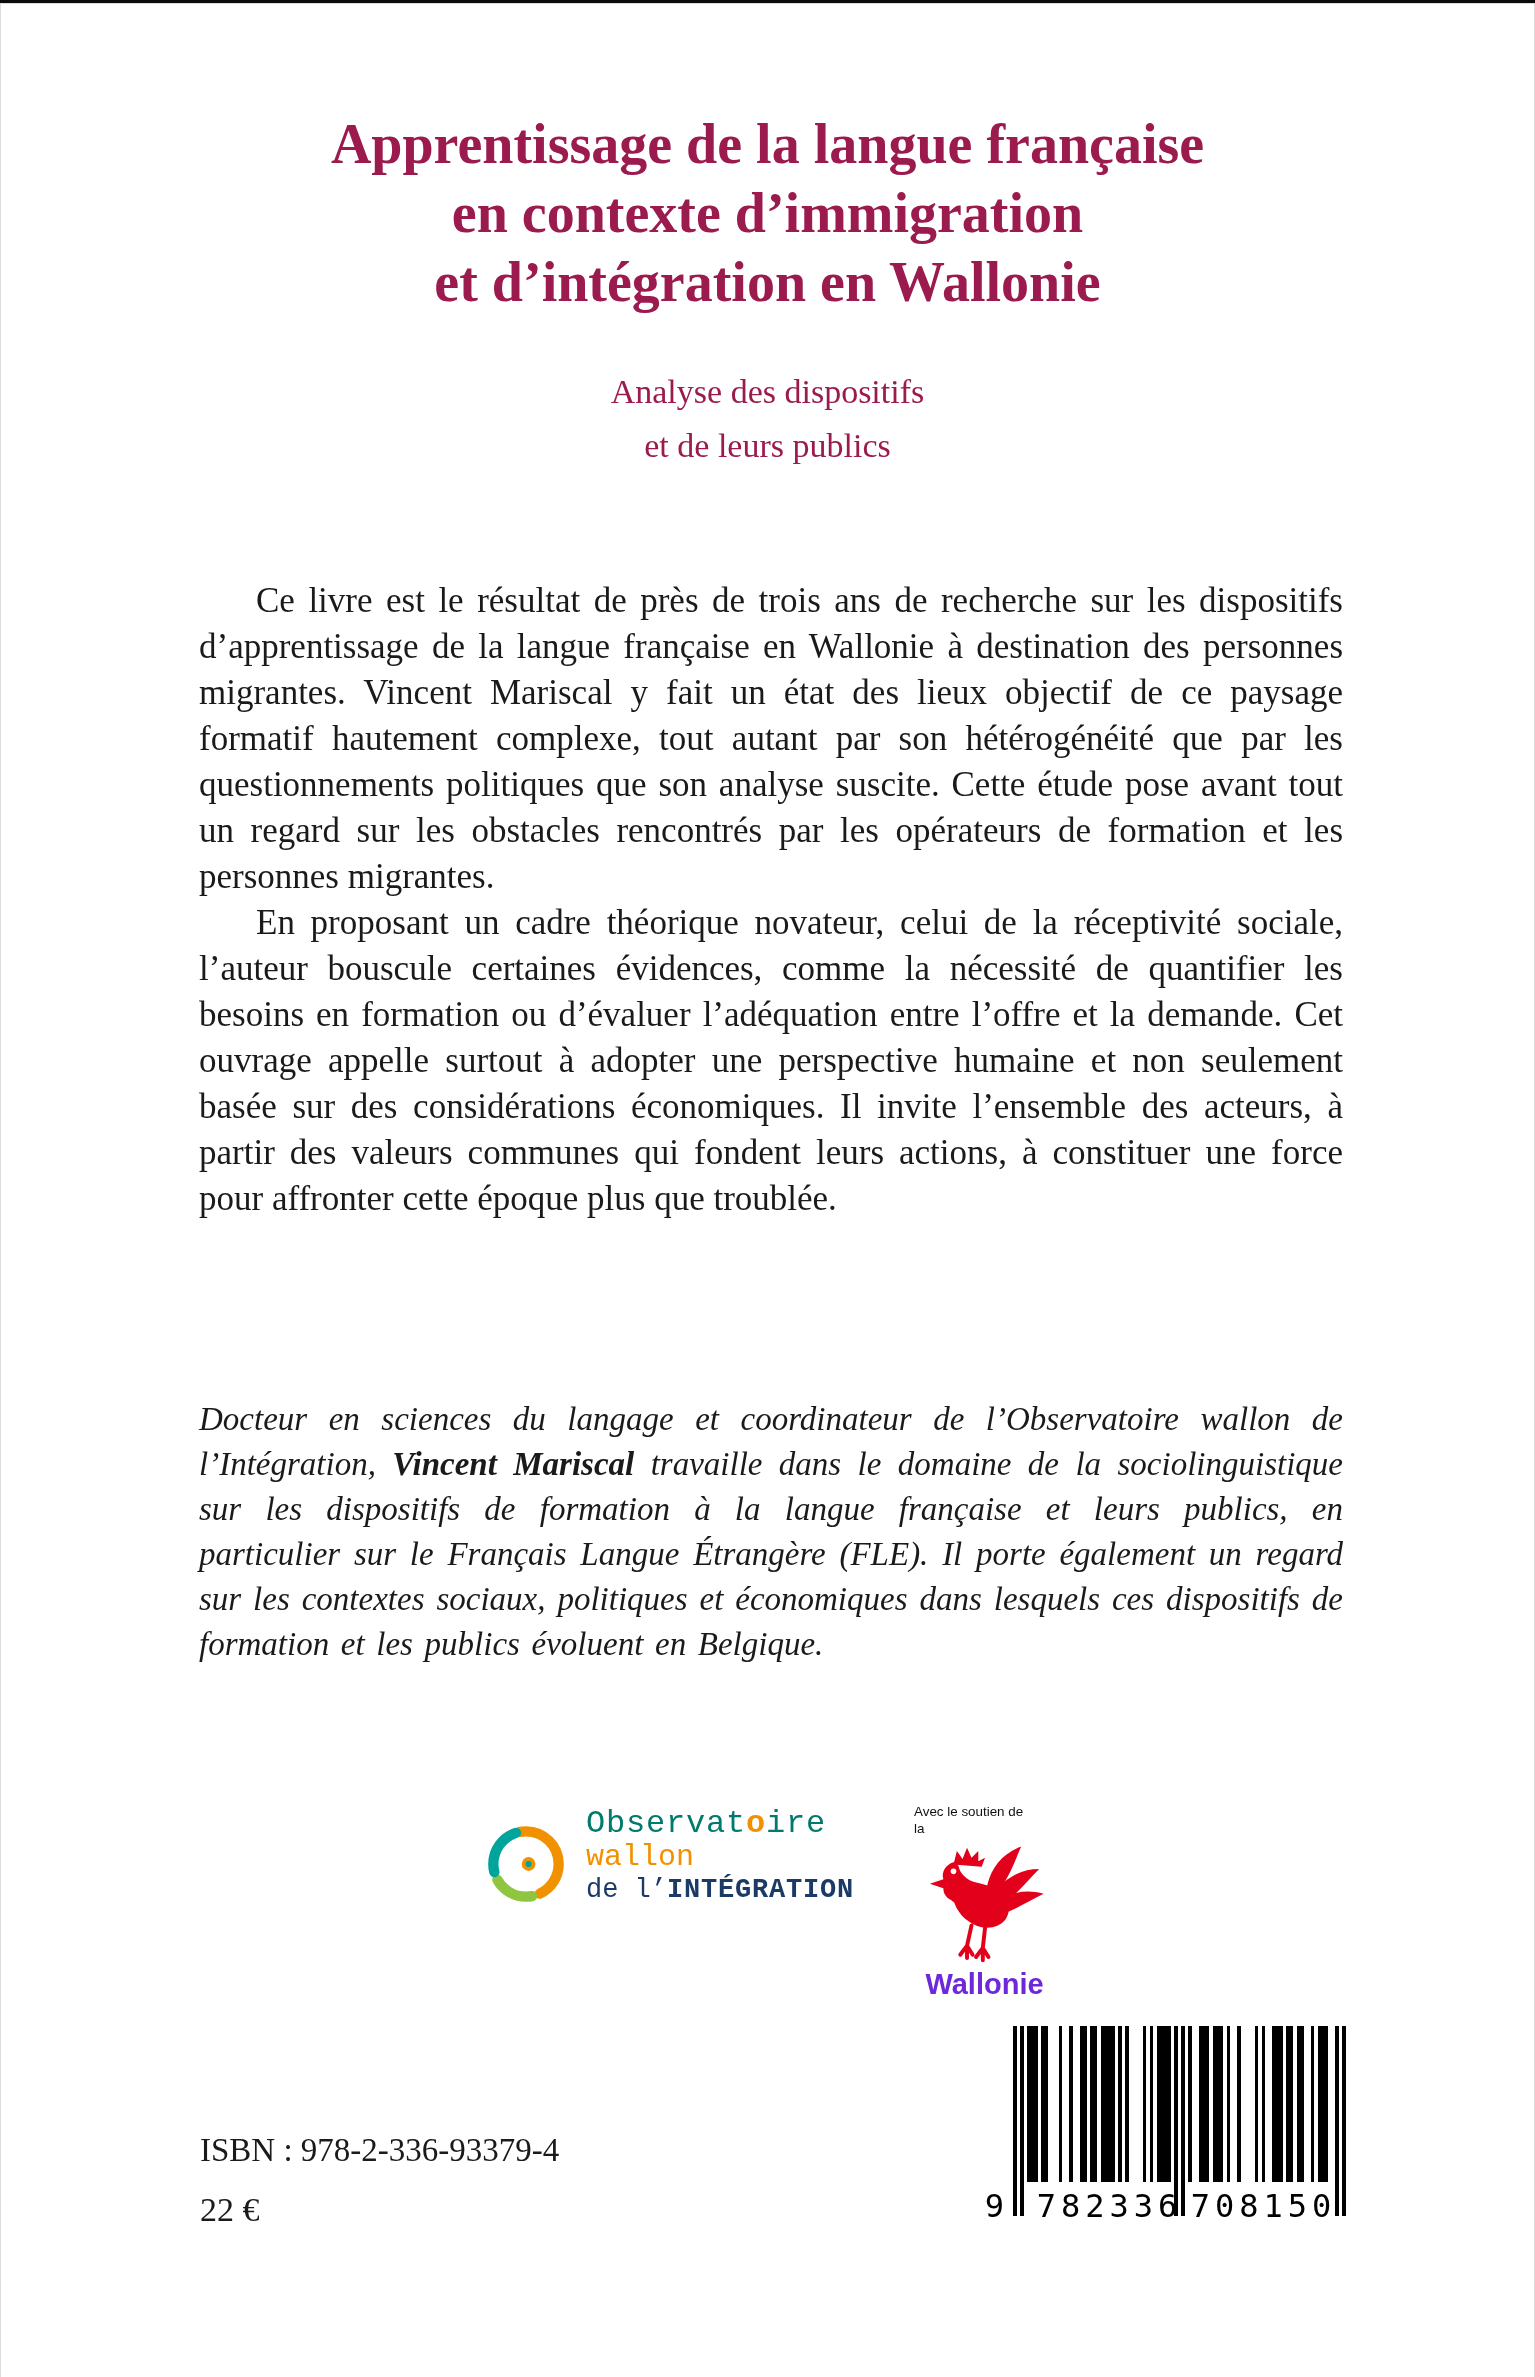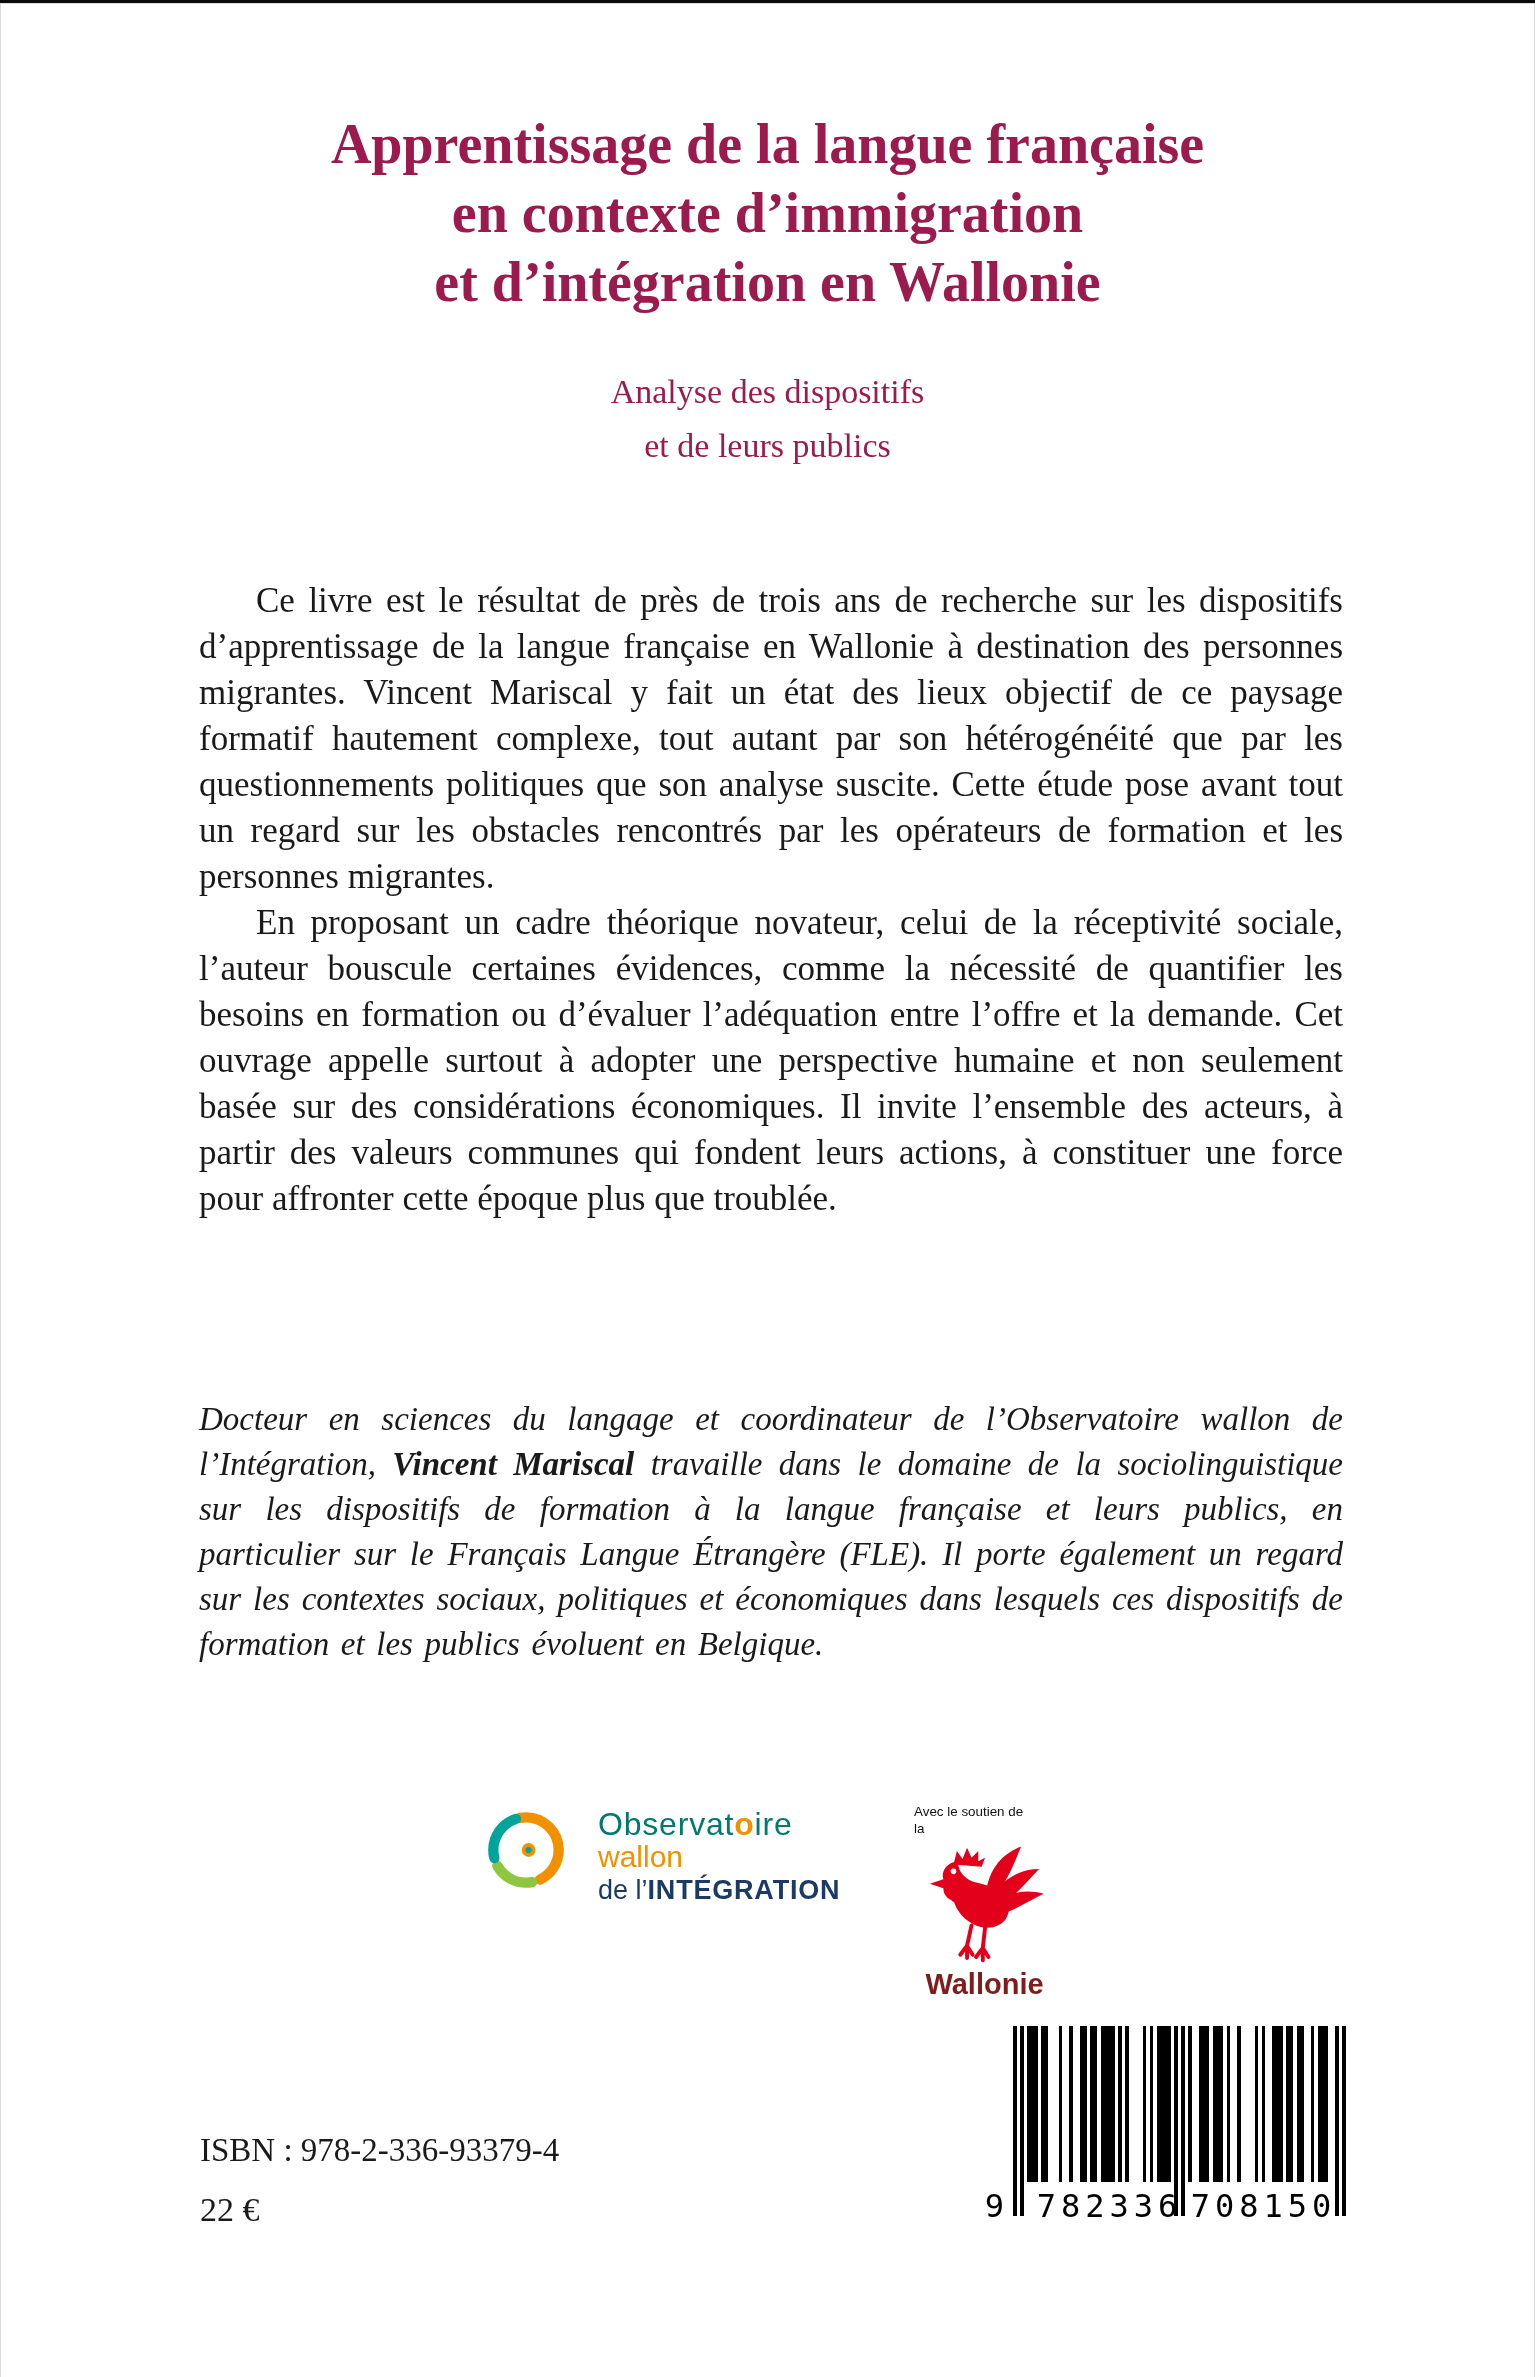--- a/index.html
+++ b/index.html
@@ -32,39 +32,39 @@
     position:absolute; left:199px; top:1394px; width:1144px;
     font-size:33px; line-height:45px; font-style:italic; text-align:justify;
     word-spacing:3.4px;
   }
   .bio p { margin:0; }
   .bio-name { font-weight:bold; }
 
   
   .obs-logo {
     position:absolute; left:483px; top:1804px;
-    display:flex; align-items:flex-start; gap:29px;
-    font-family:Liberation Sans, sans-serif;
+    display:flex; align-items:flex-end; gap:17px;
+    font-family:Liberation Mono, monospace;
   }
   .obs-ring { width:86px; height:86px; }
   .obs-text { display:flex; flex-direction:column; }
   .obs-line1 { font-size:32px; line-height:34px; color:var(--obs-teal,#00796e); letter-spacing:0.8px; }
   .obs-line1 .o-dot { color:var(--obs-orange,#f29100); font-weight:bold; }
   .obs-line2 { font-size:30px; line-height:32px; color:var(--obs-orange,#f29100); }
   .obs-line3 { font-size:27px; line-height:34px; color:var(--obs-navy,#1c3a66); }
   .obs-line3 .main { font-weight:bold; letter-spacing:0.8px; }
 
   
   .wal-logo {
     position:absolute; left:914px; top:1800px; width:151px;
     font-family:"Liberation Sans", sans-serif; color:#111;
   }
   .wal-support { font-size:13.4px; line-height:17px; }
   .rooster { width:131px; height:124px; margin:5px 0 0 5px; display:block; }
-  .wal-wordmark { width:141px; text-align:center; font-size:29px; font-weight:bold; margin-top:1.7px; color:#7f1d1d; }
+  .wal-wordmark { width:141px; text-align:center; font-size:29px; font-weight:bold; margin-top:1.7px; color:#6d28d9; }
 
   
   .barcode { position:absolute; left:983px; top:2023px; width:394px; height:206px; background:#fff; }
   .bars { position:absolute; left:30px; top:0; display:flex; }
   .bar { width:3.5px; height:156px; background:transparent; }
   .bar.on { background:#000; }
   .bar.guard.on { height:190px; }
   .bc-digits { font-family:"DejaVu Sans Mono", monospace; font-size:32px; color:#000; }
   .bc-lead   { position:absolute; left:1.7px;  top:161px; }
   .bc-group1 { position:absolute; left:52px;  top:161px; width:149px; text-align:center; letter-spacing:5px; }

